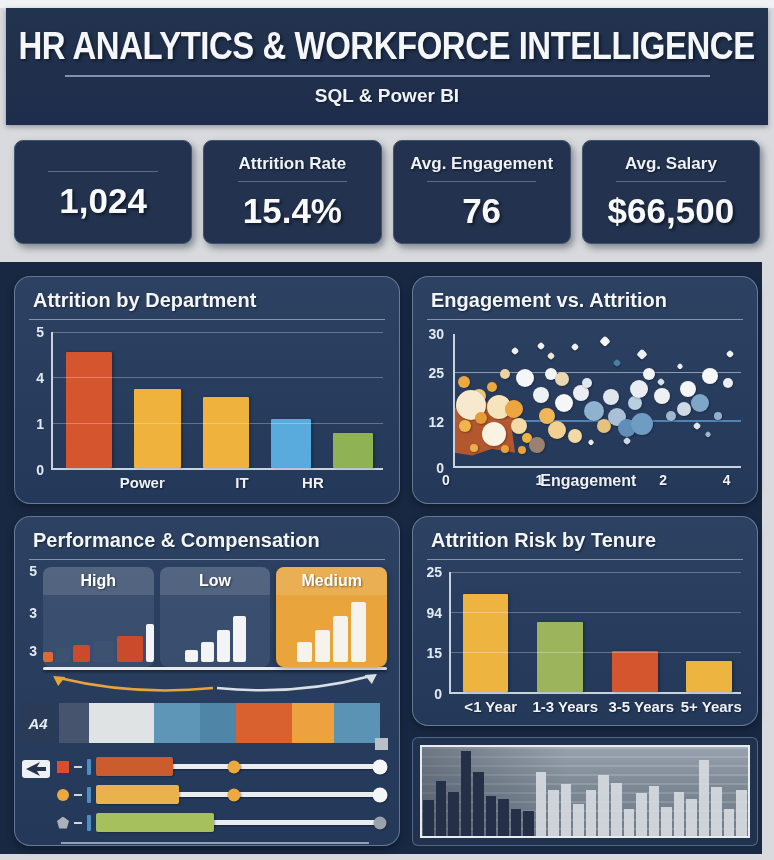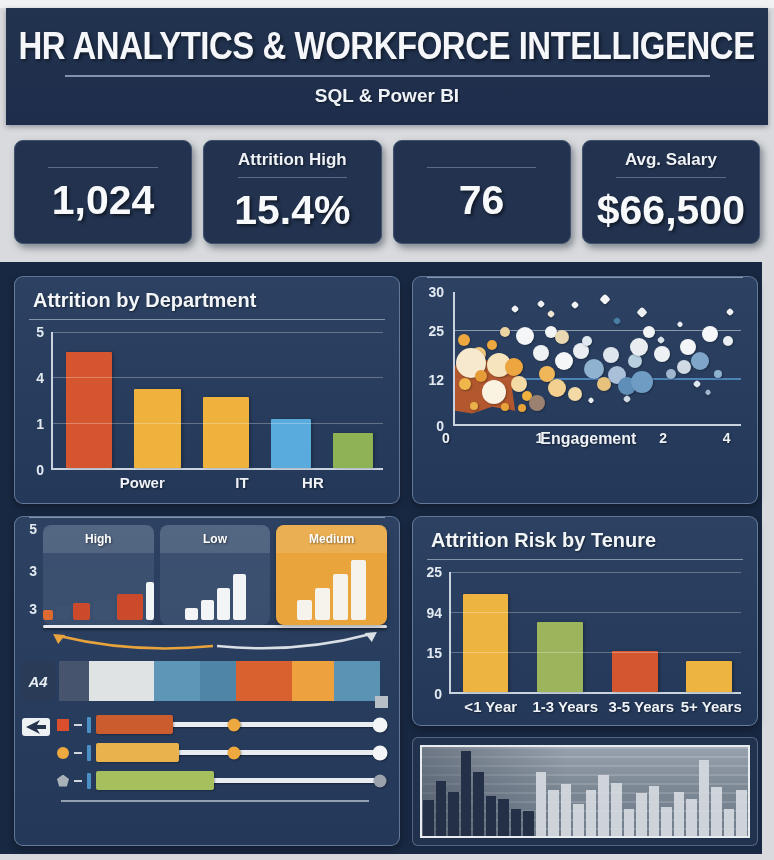--- a/index.html
+++ b/index.html
@@ -14,26 +14,26 @@
        transform:scale(.97,1.14);text-shadow:2px 2px 3px rgba(0,0,0,.45)}
   .hdr-div{width:645px;height:2px;background:#93a5bd;margin:10px 0 8px;opacity:.85}
   .hdr-sub{color:#eef2f6;font-size:19px;font-weight:bold;text-shadow:1px 1px 2px rgba(0,0,0,.45)}
   
   .kpis{display:grid;grid-template-columns:repeat(4,1fr);gap:11px;padding:15px 14px 18px}
   .kpi{background:#22324f;border:1px solid #41546f;border-radius:9px;height:104px;
        display:flex;flex-direction:column;align-items:center;justify-content:center;
        box-shadow:3px 4px 7px rgba(45,55,70,.5)}
   .kpi-label{color:#eef2f7;font-size:17px;font-weight:bold;text-shadow:1px 1px 2px rgba(0,0,0,.5)}
   .kpi-div{width:62%;height:1px;background:#5a6d86;margin:7px 0 9px}
-  .kpi-value{color:#f7f9fb;font-size:41px;font-weight:bold;text-shadow:2px 2px 3px rgba(0,0,0,.5)}
+  .kpi-value{color:#f7f9fb;font-size:35px;font-weight:bold;text-shadow:2px 2px 3px rgba(0,0,0,.5)}
   
   .main{margin-right:12px;background:#182842;padding:14px 12px 8px 14px;
         display:grid;grid-template-columns:386px 346px;grid-template-rows:228px 330px;gap:12px}
   .panel{background:linear-gradient(180deg,#2d4263,#24395a);border:1px solid rgba(160,180,208,.5);
-         border-radius:9px;overflow:hidden;box-shadow:0 3px 7px rgba(0,0,0,.35)}
+         border-radius:16px;overflow:hidden;box-shadow:0 3px 7px rgba(0,0,0,.35)}
   .ptitle{color:#f3f6f9;font-size:20px;font-weight:bold;padding:12px 18px 7px;text-shadow:1px 1px 2px rgba(0,0,0,.5)}
   .punder{height:1px;background:rgba(205,218,232,.55);margin:0 14px}
   
   .chart{display:flex;padding:12px 16px 0 8px;height:150px}
   .chart.tenure{height:134px}
   .gutter{width:28px;position:relative}
   .gutter span{position:absolute;right:7px;transform:translateY(-50%);color:#e3e9f0;font-size:14px;font-weight:bold}
   .plot{flex:1;position:relative;border-left:2px solid #c9d3de;border-bottom:2px solid #c9d3de}
   .grid{position:absolute;left:0;right:0;height:1px;background:rgba(255,255,255,.28)}
   .bars{position:absolute;left:4%;right:3%;top:0;bottom:0;display:flex;align-items:flex-end;justify-content:space-between}
@@ -52,21 +52,21 @@
   .sxrow span{position:absolute;transform:translateX(-50%);top:4px;font-size:14px;font-weight:bold;text-shadow:1px 1px 2px rgba(0,0,0,.5)}
   .sxrow .axlabel{font-size:16px}
   
   .pc{padding:7px 12px 0 6px}
   .pc-top{display:flex}
   .pc-g{width:22px;position:relative;color:#e3e9f0;font-size:14px;font-weight:bold}
   .pc-g span{position:absolute;right:6px;transform:translateY(-50%)}
   .groups{flex:1;display:flex;gap:6px;height:100px}
   .grp{flex:1;border-radius:8px;overflow:hidden;display:flex;flex-direction:column;background:rgba(96,116,145,.30)}
   .grp.mid{background:#e9a43c;box-shadow:0 2px 6px rgba(0,0,0,.3)}
-  .grp-h{height:28px;display:flex;align-items:center;justify-content:center;color:#fff;font-size:12px;
+  .grp-h{height:28px;display:flex;align-items:center;justify-content:center;color:#fff;font-size:16px;
          font-weight:bold;background:rgba(255,255,255,.12);text-shadow:1px 1px 2px rgba(0,0,0,.45);cursor:pointer}
   .grp-b{flex:1;display:flex;align-items:flex-end;justify-content:center;gap:3px;padding-bottom:5px}
   .sq{border-radius:2px}
   .baseline{height:3px;background:#e7ebef;margin-left:22px;border-radius:2px;box-shadow:0 2px 3px rgba(0,0,0,.45)}
   .arrowrow{margin-left:22px}
   .stackrow{display:flex;align-items:center;margin-top:7px;height:40px}
   .chipA{width:34px;height:40px;background:#2a3b58;border-radius:5px;color:#e8edf3;display:flex;align-items:center;
          justify-content:center;font-size:15px;font-weight:bold;font-style:italic;margin-right:4px}
   .stack{flex:1;height:40px;display:flex;position:relative}
   .seg{height:40px}
@@ -105,25 +105,26 @@
     <div class="hdr-div"></div>
     <div class="hdr-sub">SQL &amp; Power BI</div>
   </div>
 
   <div class="kpis">
     <div class="kpi">
       <div class="kpi-div"></div>
       <div class="kpi-value">1,024</div>
     </div>
     <div class="kpi">
-      <div class="kpi-label">Attrition High</div>
+      <div class="kpi-label">Attrition Rate</div>
       <div class="kpi-div"></div>
       <div class="kpi-value">15.4%</div>
     </div>
     <div class="kpi">
+      <div class="kpi-label">Avg. Engagement</div>
       <div class="kpi-div"></div>
       <div class="kpi-value">76</div>
     </div>
     <div class="kpi">
       <div class="kpi-label">Avg. Salary</div>
       <div class="kpi-div"></div>
       <div class="kpi-value">$66,500</div>
     </div>
   </div>
 
@@ -153,20 +154,21 @@
           </div>
       </div>
       <div class="xrow" id="dept-xrow">
           <span style="left: 27%;">Power</span>
           <span style="left: 56.5%;">IT</span>
           <span style="left: 77.5%;">HR</span>
         </div>
     </div>
 
     <div class="panel">
+      <div class="ptitle">Engagement vs. Attrition</div>
       <div class="punder"></div>
       <div class="schart">
         <div class="sgutter" id="sc-gutter">
             <span style="top: 0%;">30</span>
             <span style="top: 29%;">25</span>
             <span style="top: 66%;">12</span>
             <span style="top: 100%;">0</span>
           </div>
         <div class="splot" id="sc-plot">
             <div class="sgrid" style="top: calc(29% - 0.5px); height: 1px; background: rgb(174, 185, 198); opacity: 0.75;"></div>
@@ -236,20 +238,21 @@
       <div class="sxrow" id="sc-xrow">
           <span style="left: -2.5%;">0</span>
           <span style="left: 30%;">1</span>
           <span style="left: 73%;">2</span>
           <span style="left: 95%;">4</span>
           <span class="axlabel" style="left: 47%;">Engagement</span>
         </div>
     </div>
 
     <div class="panel">
+      <div class="ptitle">Performance &amp; Compensation</div>
       <div class="punder"></div>
       <div class="pc">
         <div class="pc-top">
           <div class="pc-g" id="pc-gutter">
               <span style="top: 4%;">5</span>
               <span style="top: 46%;">3</span>
               <span style="top: 84%;">3</span>
             </div>
           <div class="groups" id="pc-groups">
               <div class="grp">

